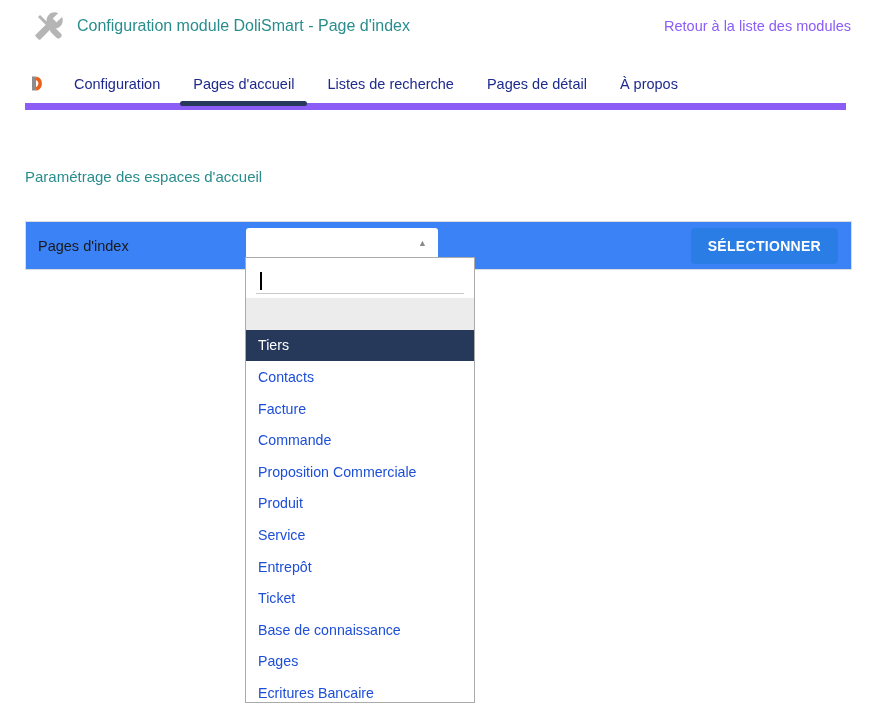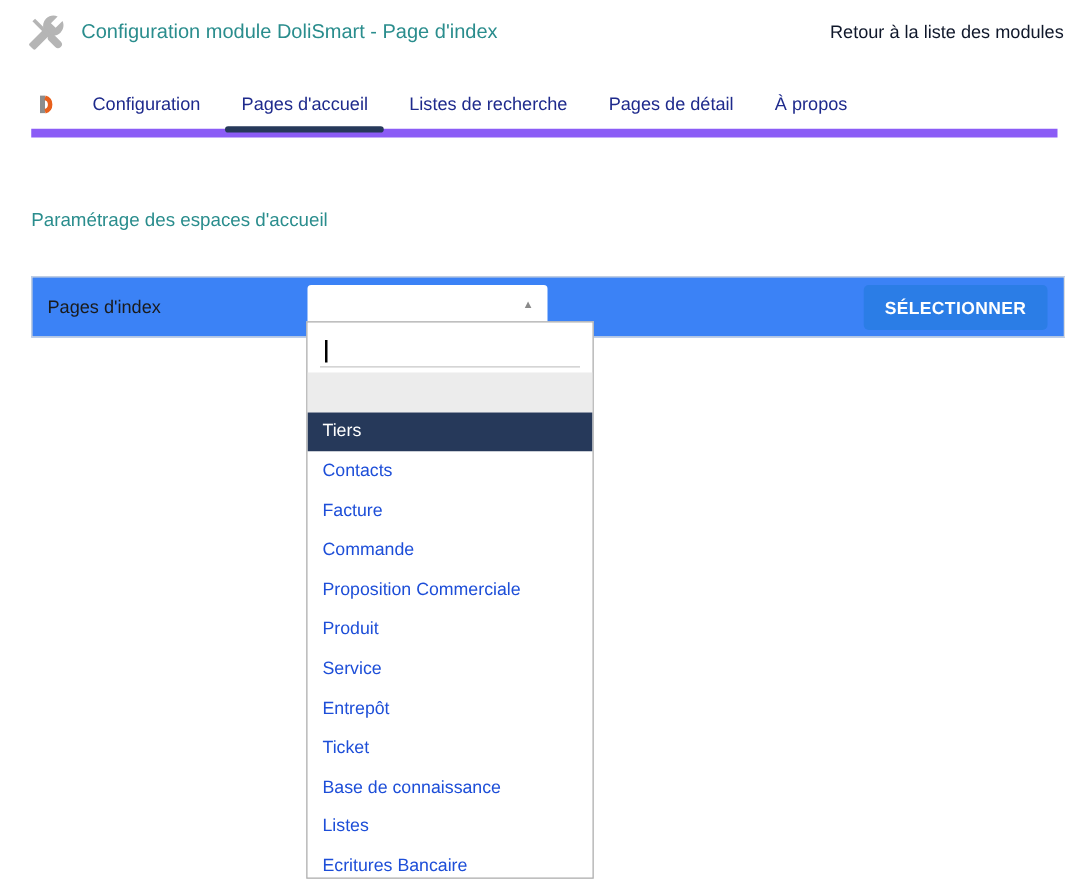--- a/index.html
+++ b/index.html
@@ -1,23 +1,23 @@
 <!DOCTYPE html>
 <html><head>
 <meta charset="utf-8">
 <style>
   * { margin:0; padding:0; box-sizing:border-box; }
   html,body { width:871px; height:712px; background:#fff; overflow:hidden; }
   body { position:relative; font-family:"Liberation Sans", sans-serif; color:#111; }
 
   
-  .header { height:36px; margin-top:8px; padding:0 20px 0 22px; display:flex; align-items:center; }
+  .header { height:36px; margin-top:8px; padding:0 20px 0 34px; display:flex; align-items:center; }
   .tools-icon { width:30px; height:30px; flex:0 0 auto; }
   .page-title { margin-left:13px; color:#2a8d8d; font-size:16px; font-weight:normal; }
-  .back-link { margin-left:auto; color:#0f172a; font-size:14.5px; text-decoration:none; cursor:pointer; }
+  .back-link { margin-left:auto; color:#8b5cf6; font-size:14.5px; text-decoration:none; cursor:pointer; }
 
   
   .tabbar { margin:20px 25px 0 25px; height:46px; border-bottom:7px solid #8b5cf6; display:flex; align-items:center; }
   .module-logo { margin:0 28px 0 5px; width:16px; height:17px; flex:0 0 auto; }
   .tabs { display:flex; align-items:center; height:100%; }
   .tab { position:relative; height:100%; display:flex; align-items:center; margin-right:33px;
          color:#1e2a8c; font-size:14.5px; cursor:pointer; white-space:nowrap; }
   .tab.active::after { content:""; position:absolute; left:-13px; right:-13px; bottom:-3px;
          height:5px; border-radius:3px; background:#26395a; }
 
@@ -102,16 +102,16 @@
       <div class="option highlighted">Tiers</div>
       <div class="option">Contacts</div>
       <div class="option">Facture</div>
       <div class="option">Commande</div>
       <div class="option">Proposition Commerciale</div>
       <div class="option">Produit</div>
       <div class="option">Service</div>
       <div class="option">Entrepôt</div>
       <div class="option">Ticket</div>
       <div class="option">Base de connaissance</div>
-      <div class="option">Listes</div>
+      <div class="option">Pages</div>
       <div class="option">Ecritures Bancaire</div>
     </div>
 </div>
 
 </body></html>

